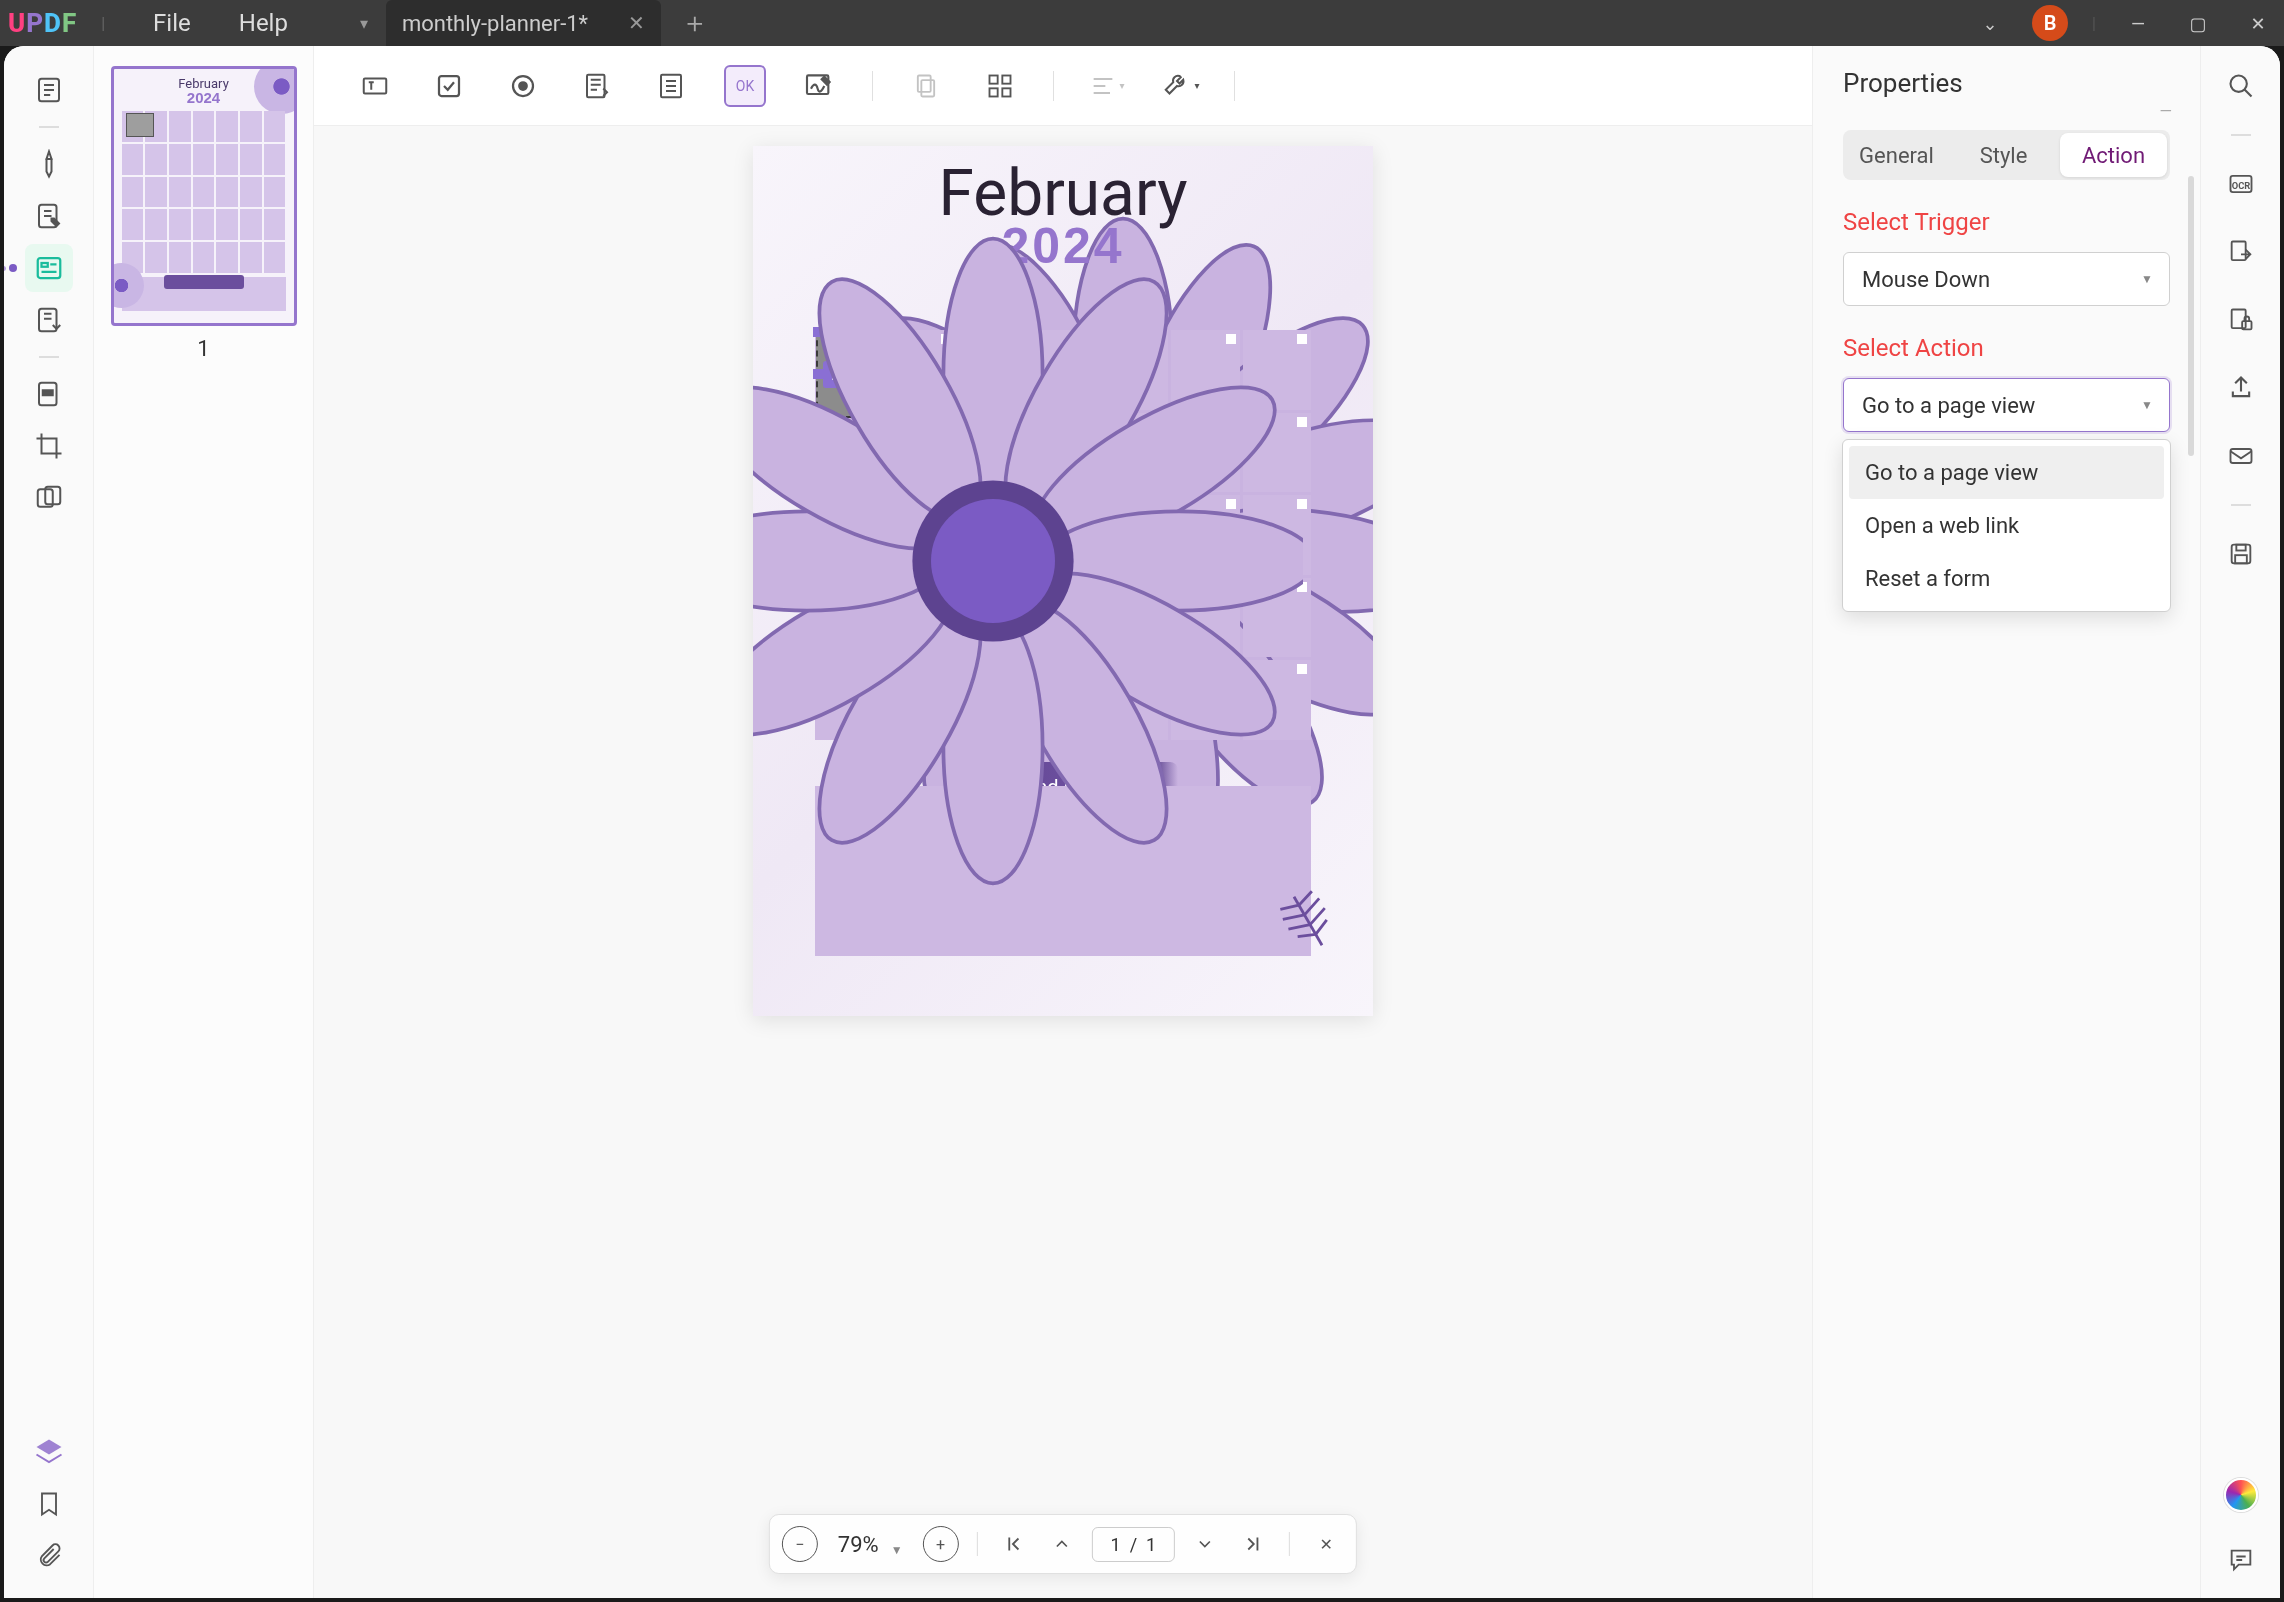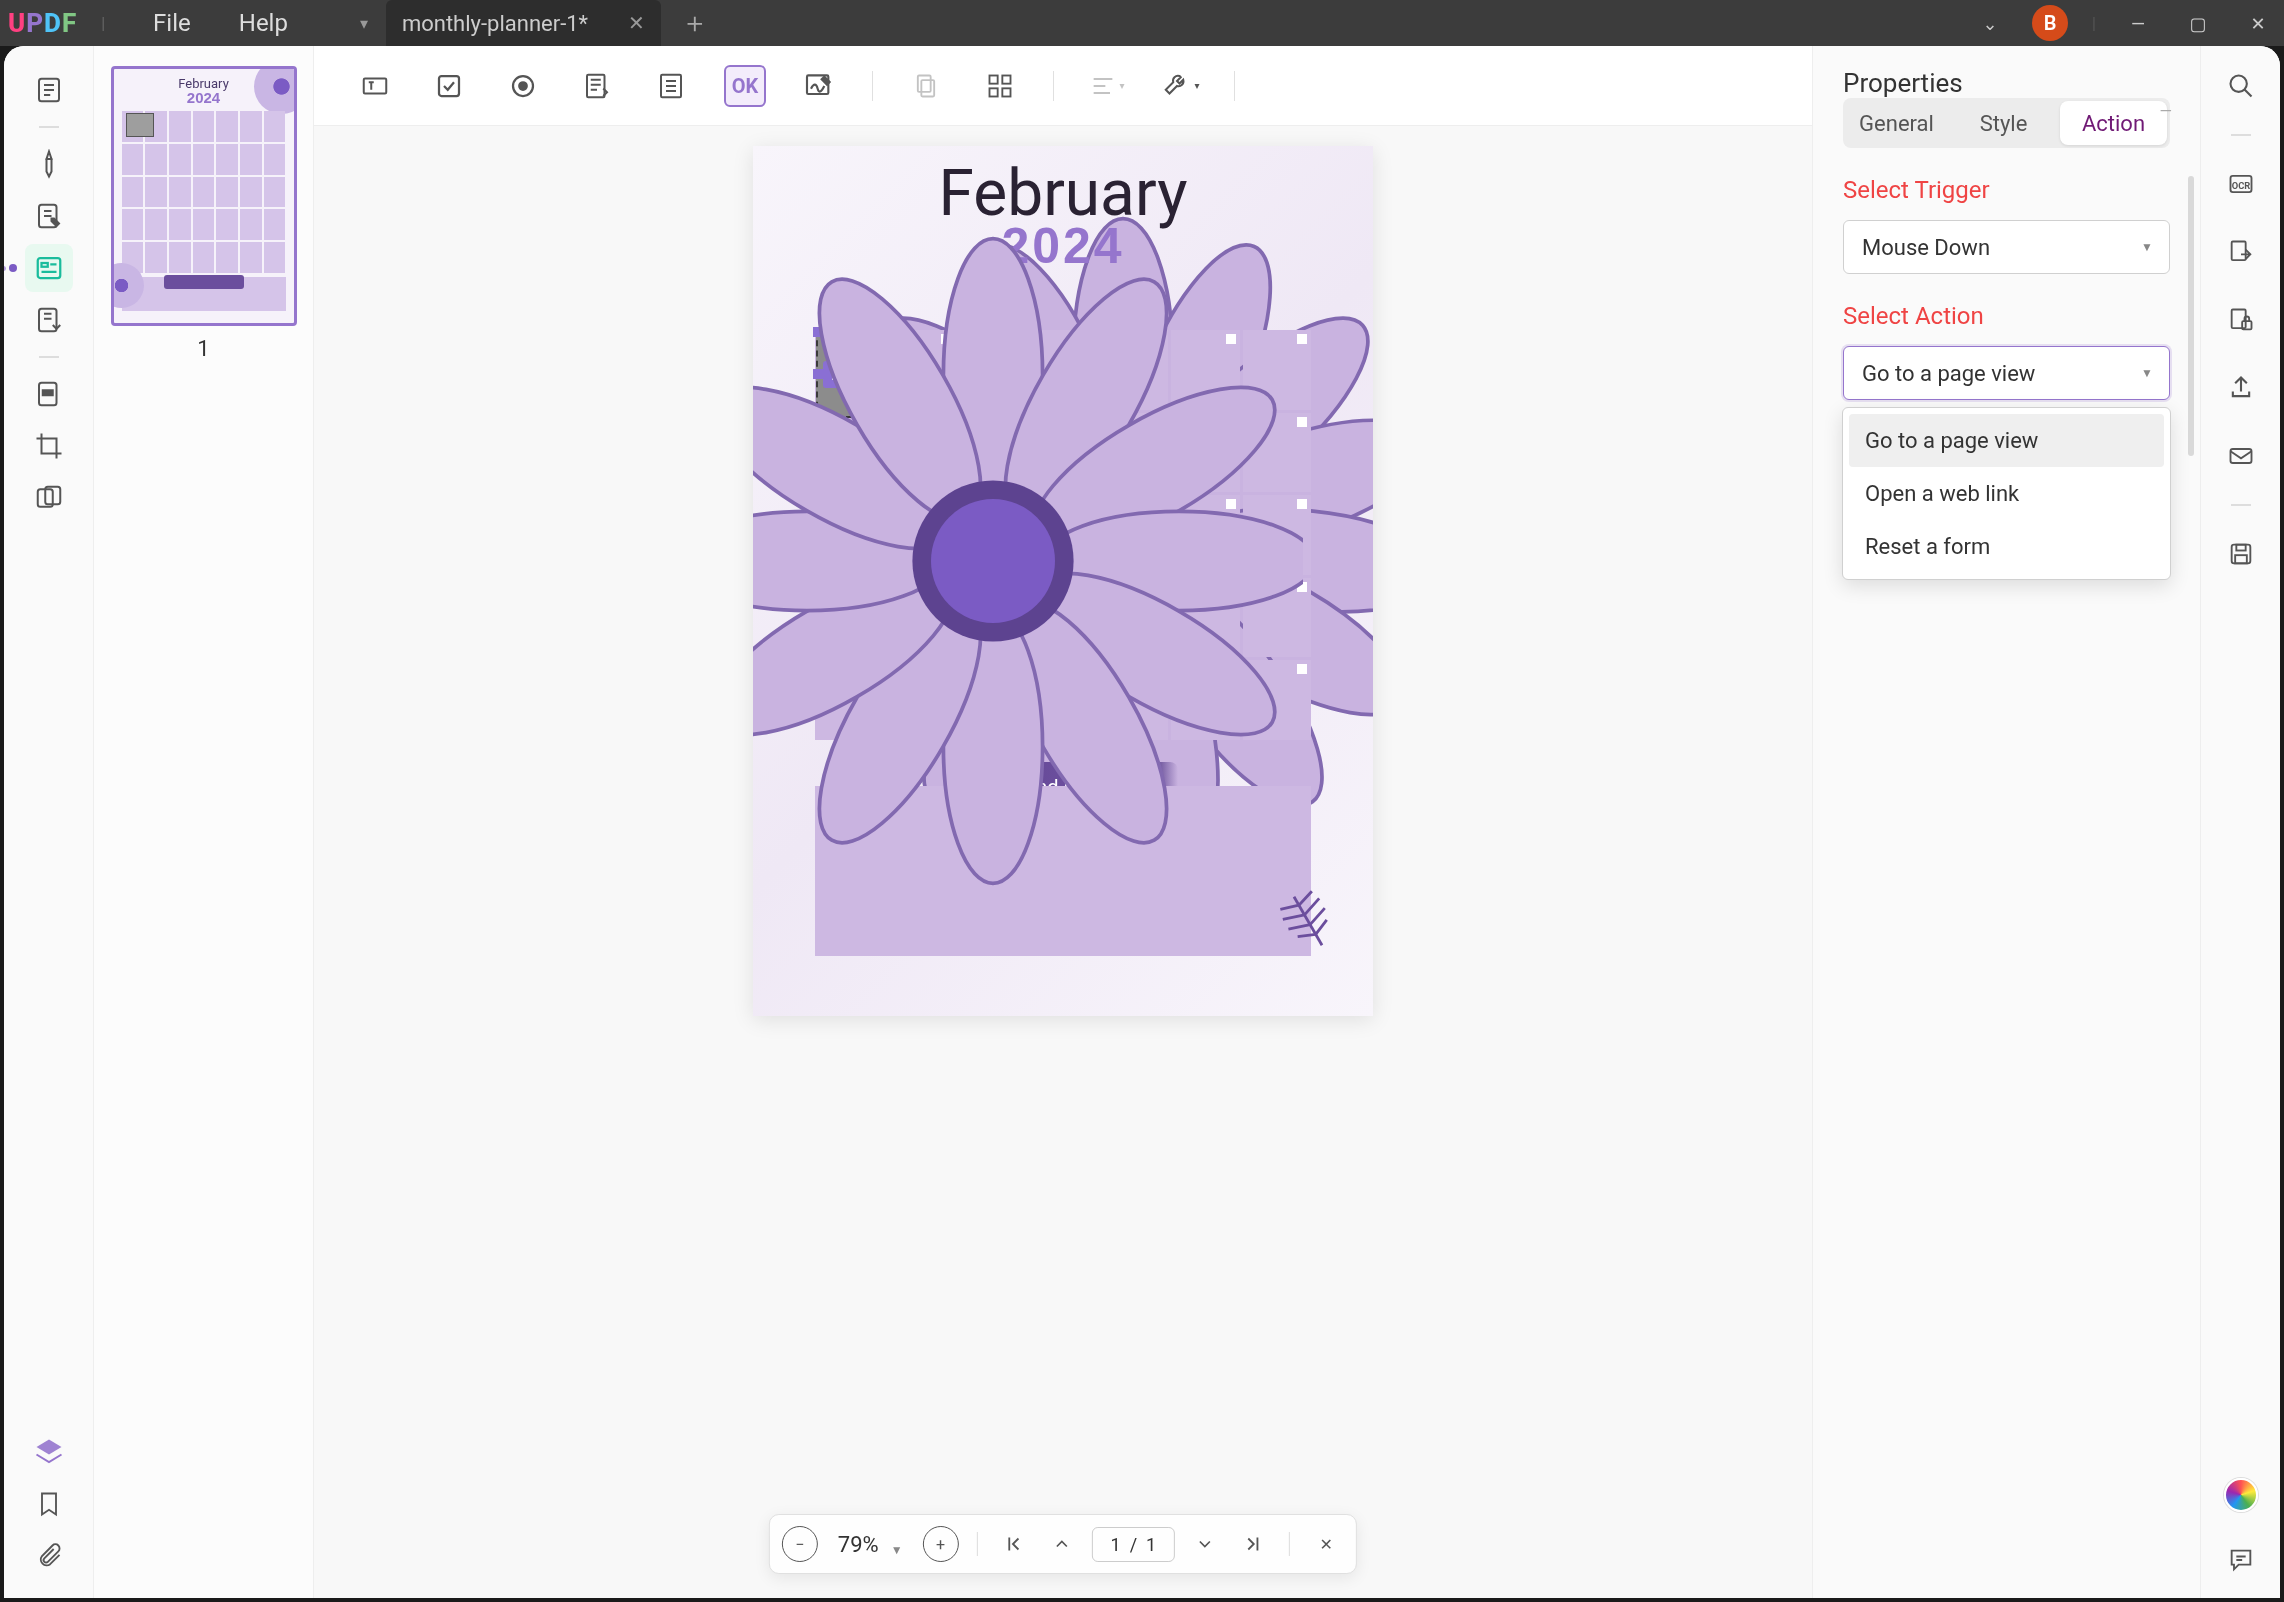--- a/index.html
+++ b/index.html
@@ -80,21 +80,21 @@
 .bb-btn { width: 36px; height: 36px; display: flex; align-items: center; justify-content: center; color: #555; cursor: pointer; border-radius: 50%; }
 .bb-btn.circ { border: 1.5px solid #555; }
 .bb-sep { width: 1px; height: 24px; background: #ddd; margin: 0 6px; }
 .bb-zoom { font-size: 22px; color: #333; padding: 0 8px; display: flex; align-items: flex-end; gap: 12px; }
 .bb-page { border: 1px solid #ccc; border-radius: 6px; padding: 6px 18px; font-size: 18px; color: #333; }
 
 
 .prop-panel { width: 388px; background: #fafafa; border-left: 1px solid #eee; padding: 22px 30px; position: relative; }
 .prop-title { font-size: 26px; color: #333; font-weight: 400; }
 .prop-collapse { position: absolute; right: 28px; top: 56px; color: #aaa; font-size: 16px; }
-.prop-tabs { display: flex; background: #ececec; border-radius: 8px; height: 50px; }
+.prop-tabs { display: flex; background: #ececec; border-radius: 8px; margin-top: 32px; height: 50px; }
 .prop-tab { flex: 1; display: flex; align-items: center; justify-content: center; font-size: 22px; color: #555; border-radius: 8px; cursor: pointer; }
 .prop-tab.active { background: #fff; color: #701a75; box-shadow: 0 1px 3px rgba(0,0,0,0.1); margin: 3px; }
 .prop-section-label { font-size: 24px; color: #ef4444; margin-top: 28px; margin-bottom: 16px; }
 .prop-select { height: 54px; background: #fff; border: 1px solid #d0d0d0; border-radius: 6px; display: flex; align-items: center; padding: 0 18px; font-size: 22px; color: #333; cursor: pointer; position: relative; }
 .prop-select.open { border: 1.5px solid #9575cd; box-shadow: 0 0 0 2px rgba(149,117,205,0.2); }
 .prop-select .caret { position: absolute; right: 16px; color: #888; font-size: 12px; }
 .dropdown-menu { position: absolute; top: 100%; left: -2px; right: -2px; background: #fff; border: 1px solid #d0d0d0; border-radius: 6px; margin-top: 8px; z-index: 10; box-shadow: 0 6px 20px rgba(0,0,0,0.12); padding: 6px; }
 .dropdown-item { padding: 14px 16px; font-size: 22px; color: #333; cursor: pointer; border-radius: 4px; }
 .dropdown-item:hover, .dropdown-item.hover { background: #efefef; }
 .prop-scroll { position: absolute; right: 6px; top: 130px; width: 6px; height: 280px; background: #d9d9d9; border-radius: 3px; }
@@ -291,21 +291,21 @@
             <path d="M17 14l3 3-3 3"></path>
           </svg>
         </div>
       <div class="tool-btn">
           <svg width="30" height="30" viewBox="0 0 24 24" fill="none" stroke="currentColor" stroke-width="1.6">
             <rect x="4" y="3" width="16" height="18" rx="1"></rect>
             <path d="M8 8h8M8 12h8M8 16h8"></path>
           </svg>
         </div>
       <div class="tool-btn active">
-          <span style="font-size:20px; font-weight:700;">OK</span>
+          <span style="font-size:14px; font-weight:400;">OK</span>
         </div>
       <div class="tool-btn">
           <svg width="32" height="32" viewBox="0 0 24 24" fill="none" stroke="currentColor" stroke-width="1.6">
             <rect x="3" y="4" width="16" height="14" rx="1"></rect>
             <path d="M6 14c2-4 4-4 5 0s3 2 5-2"></path>
             <path d="M16 5l4 4-2 2-4-4 2-2z" fill="currentColor"></path>
           </svg>
         </div>
       <div class="tool-sep"></div>
       <div class="tool-btn" style="opacity:0.35">

